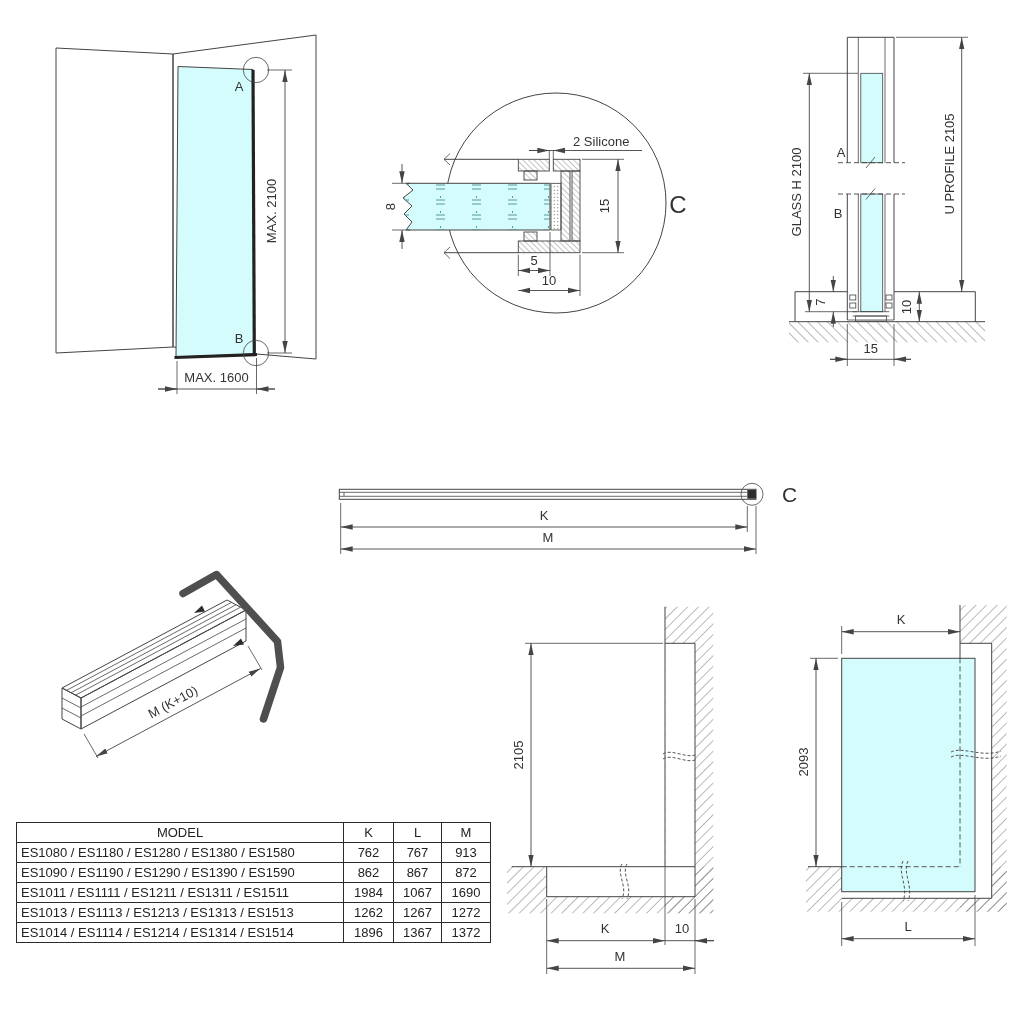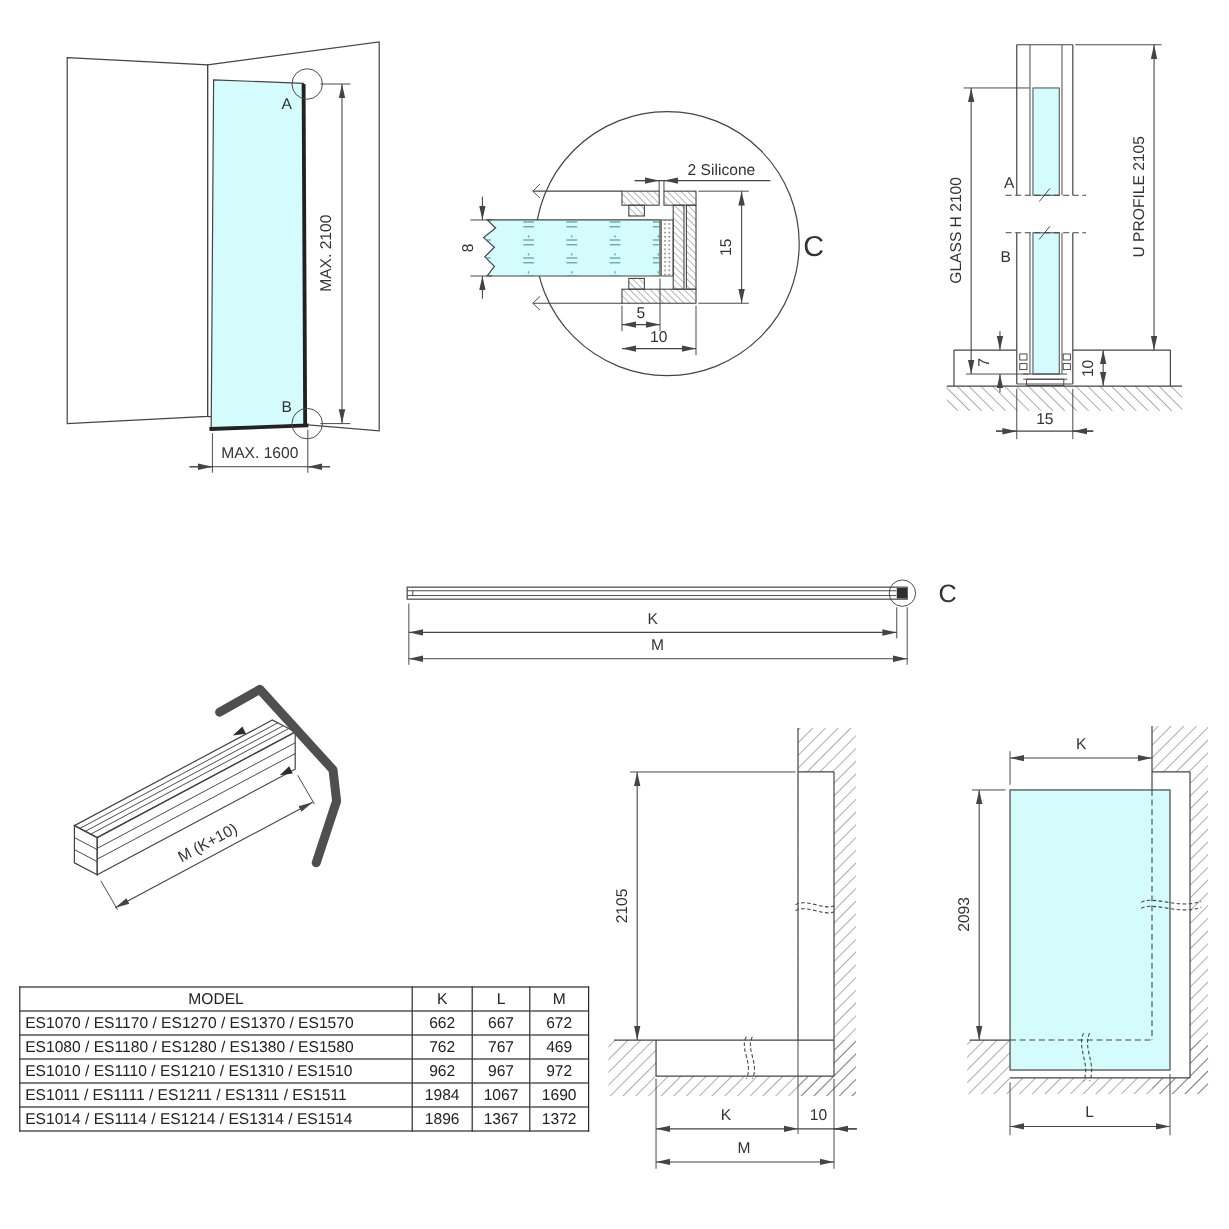--- a/index.html
+++ b/index.html
@@ -302,44 +302,44 @@
     <thead>
       <tr>
         <th>MODEL</th>
         <th class="c-num">K</th>
         <th class="c-num">L</th>
         <th class="c-num">M</th>
       </tr>
     </thead>
     <tbody id="model-rows">
           <tr>
-            <td class="c-model">ES1070 / ES1170 / ES1270 / ES1370 / ES1570</td>
-            <td class="c-num">662</td>
-            <td class="c-num">667</td>
-            <td class="c-num">672</td>
-          </tr>
-          <tr>
             <td class="c-model">ES1080 / ES1180 / ES1280 / ES1380 / ES1580</td>
             <td class="c-num">762</td>
             <td class="c-num">767</td>
-            <td class="c-num">469</td>
-          </tr>
-          <tr>
-            <td class="c-model">ES1010 / ES1110 / ES1210 / ES1310 / ES1510</td>
-            <td class="c-num">962</td>
-            <td class="c-num">967</td>
-            <td class="c-num">972</td>
+            <td class="c-num">913</td>
+          </tr>
+          <tr>
+            <td class="c-model">ES1090 / ES1190 / ES1290 / ES1390 / ES1590</td>
+            <td class="c-num">862</td>
+            <td class="c-num">867</td>
+            <td class="c-num">872</td>
           </tr>
           <tr>
             <td class="c-model">ES1011 / ES1111 / ES1211 / ES1311 / ES1511</td>
             <td class="c-num">1984</td>
             <td class="c-num">1067</td>
             <td class="c-num">1690</td>
           </tr>
           <tr>
+            <td class="c-model">ES1013 / ES1113 / ES1213 / ES1313 / ES1513</td>
+            <td class="c-num">1262</td>
+            <td class="c-num">1267</td>
+            <td class="c-num">1272</td>
+          </tr>
+          <tr>
             <td class="c-model">ES1014 / ES1114 / ES1214 / ES1314 / ES1514</td>
             <td class="c-num">1896</td>
             <td class="c-num">1367</td>
             <td class="c-num">1372</td>
           </tr>
         </tbody>
   </table>
 </div>
 
 </div>

